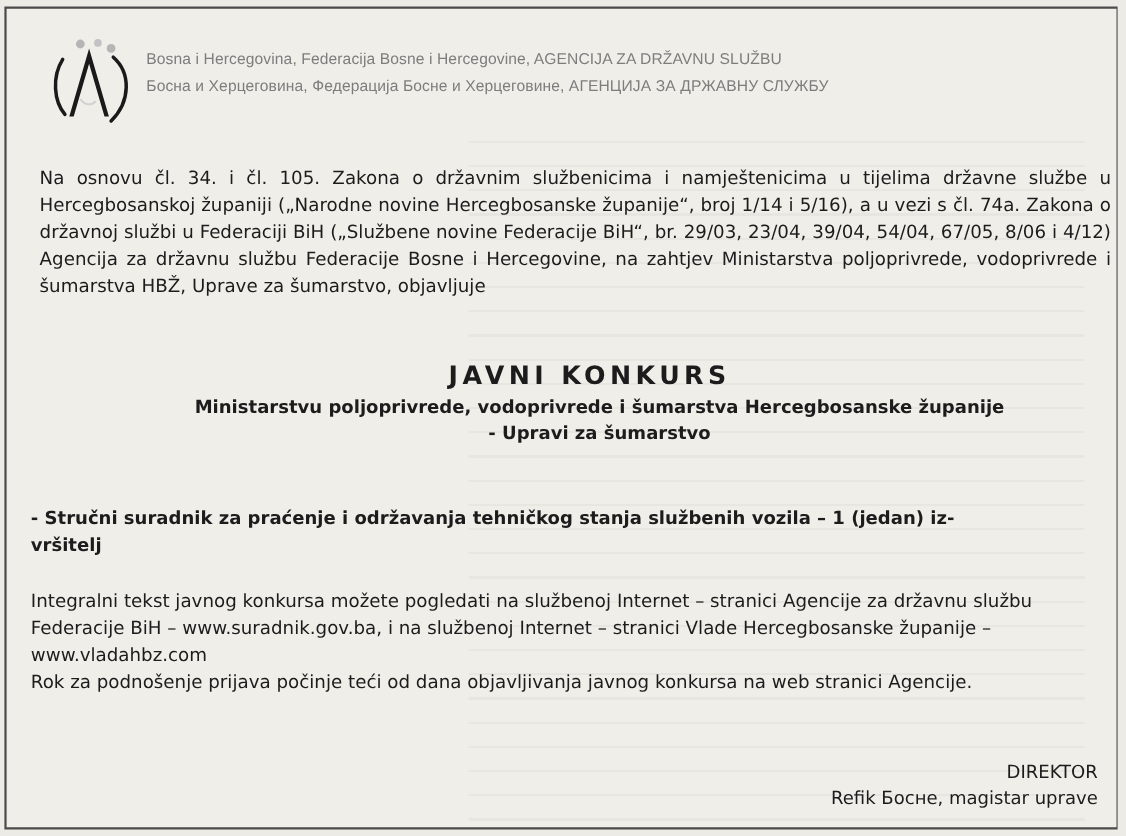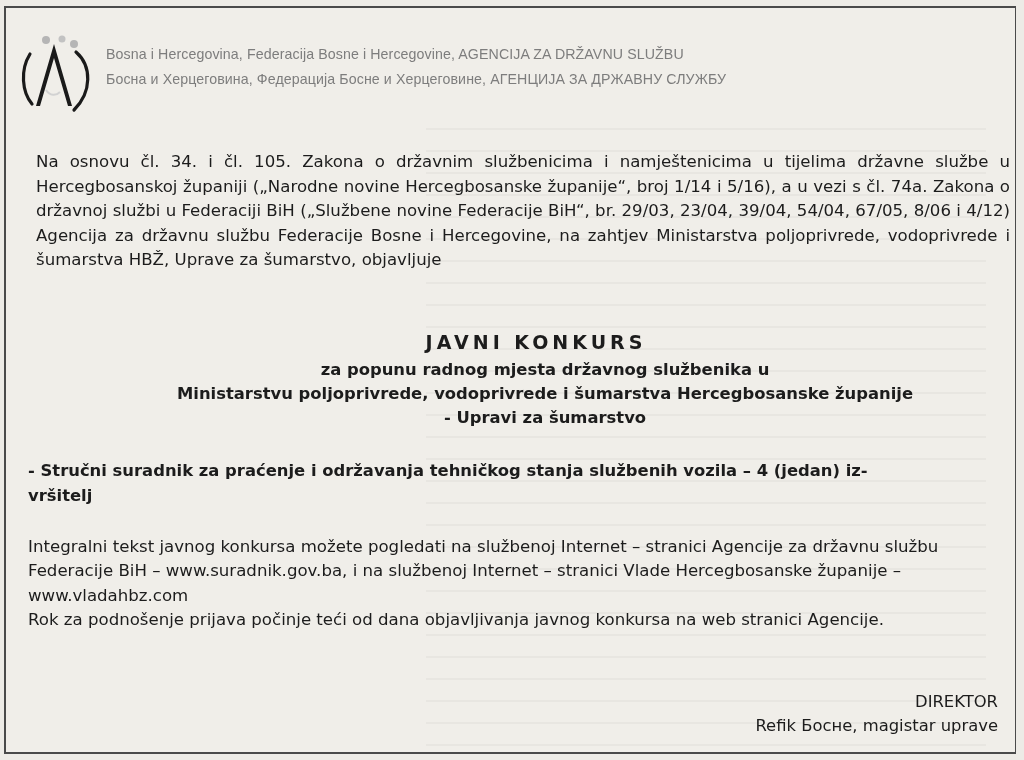--- a/index.html
+++ b/index.html
@@ -25,21 +25,21 @@
       width: 1012px;
       height: 748px;
       border: 2px solid #4a4a4a;
       border-right-width: 1px;
       background: #f0eee9;
       box-sizing: border-box;
     }
     
     .header {
       position: absolute;
-      left: 12px;
+      left: 39px;
       top: 28px;
       height: 90px;
       width: 900px;
     }
     .logo {
       position: absolute;
       left: 4px;
       top: 2px;
       width: 78px;
       height: 84px;
@@ -70,21 +70,21 @@
     }
     .title-block {
       position: absolute;
       left: 28px;
       top: 326px;
       width: 974px;
       text-align: center;
       font-weight: bold;
     }
     .title-main {
-      font-size: 19px;
+      font-size: 23px;
       letter-spacing: 4px;
       line-height: 32px;
       margin-left: 42px;
     }
     .title-sub {
       font-size: 16.4px;
       line-height: 24px;
       margin-left: 60px;
     }
     .position {
@@ -147,27 +147,26 @@
     <div class="agency-lines">
       <div>Bosna i Hercegovina, Federacija Bosne i Hercegovine, AGENCIJA ZA DRŽAVNU SLUŽBU</div>
       <div>Босна и Херцеговина, Федерација Босне и Херцеговине, АГЕНЦИЈА ЗА ДРЖАВНУ СЛУЖБУ</div>
     </div>
   </div>
 
   <div class="intro">Na osnovu čl. 34. i čl. 105. Zakona o državnim službenicima i namještenicima u tijelima državne službe u Hercegbosanskoj županiji („Narodne novine Hercegbosanske županije“, broj 1/14 i 5/16), a u vezi s čl. 74a. Zakona o državnoj službi u Federaciji BiH („Službene novine Federacije BiH“, br. 29/03, 23/04, 39/04, 54/04, 67/05, 8/06 i 4/12) Agencija za državnu službu Federacije Bosne i Hercegovine, na zahtjev Ministarstva poljoprivrede, vodoprivrede i šumarstva HBŽ, Uprave za šumarstvo,  objavljuje</div>
 
   <div class="title-block">
     <div class="title-main">JAVNI KONKURS</div>
-    <div class="title-sub">za popunu radnog mjesta državnog službenika u</div>
     <div class="title-sub">Ministarstvu poljoprivrede, vodoprivrede i šumarstva Hercegbosanske županije</div>
     <div class="title-sub">- Upravi za šumarstvo</div>
   </div>
 
   <div class="position">
-    <div>- Stručni suradnik za praćenje i održavanja tehničkog stanja službenih vozila – 4 (jedan) iz-</div>
+    <div>- Stručni suradnik za praćenje i održavanja tehničkog stanja službenih vozila – 1 (jedan) iz-</div>
     <div>vršitelj</div>
   </div>
 
   <div class="info">
     <p><span>Integralni tekst javnog konkursa možete pogledati na službenoj Internet – stranici Agencije za državnu službu Federacije BiH – </span><span>www.suradnik.gov.ba</span><span>,  i na službenoj Internet – stranici Vlade Hercegbosanske županije – </span><span>www.vladahbz.com</span></p>
     <p>Rok za podnošenje prijava počinje teći od dana objavljivanja javnog konkursa na web stranici Agencije.</p>
   </div>
 
   <div class="signature">
     <div>DIREKTOR</div>

